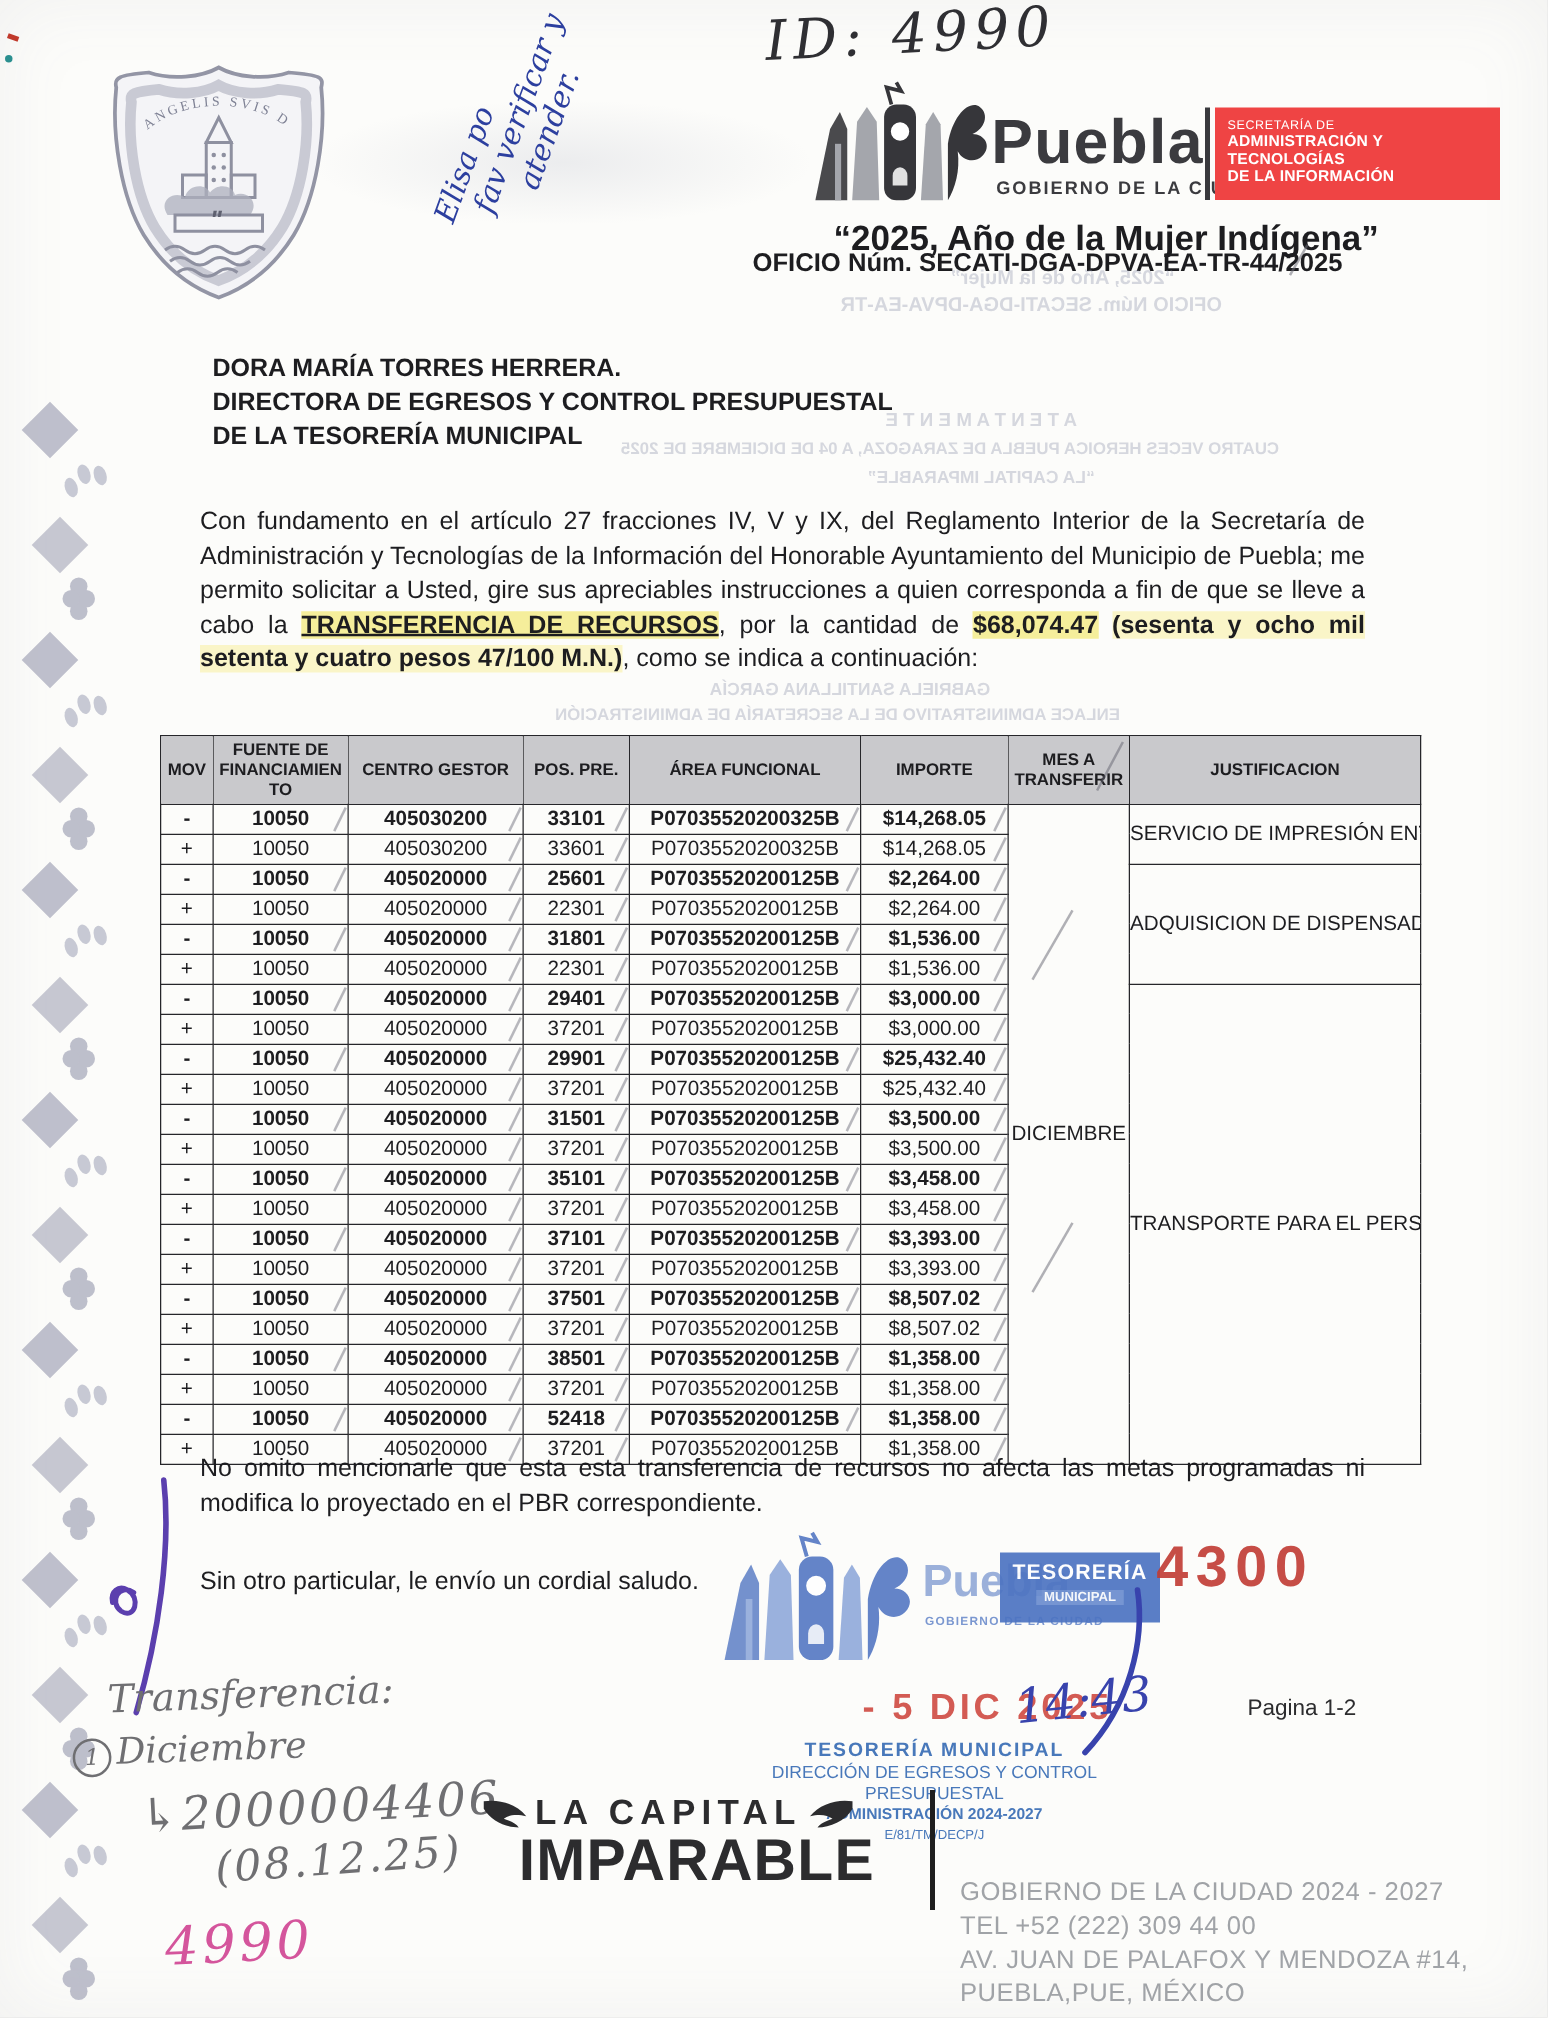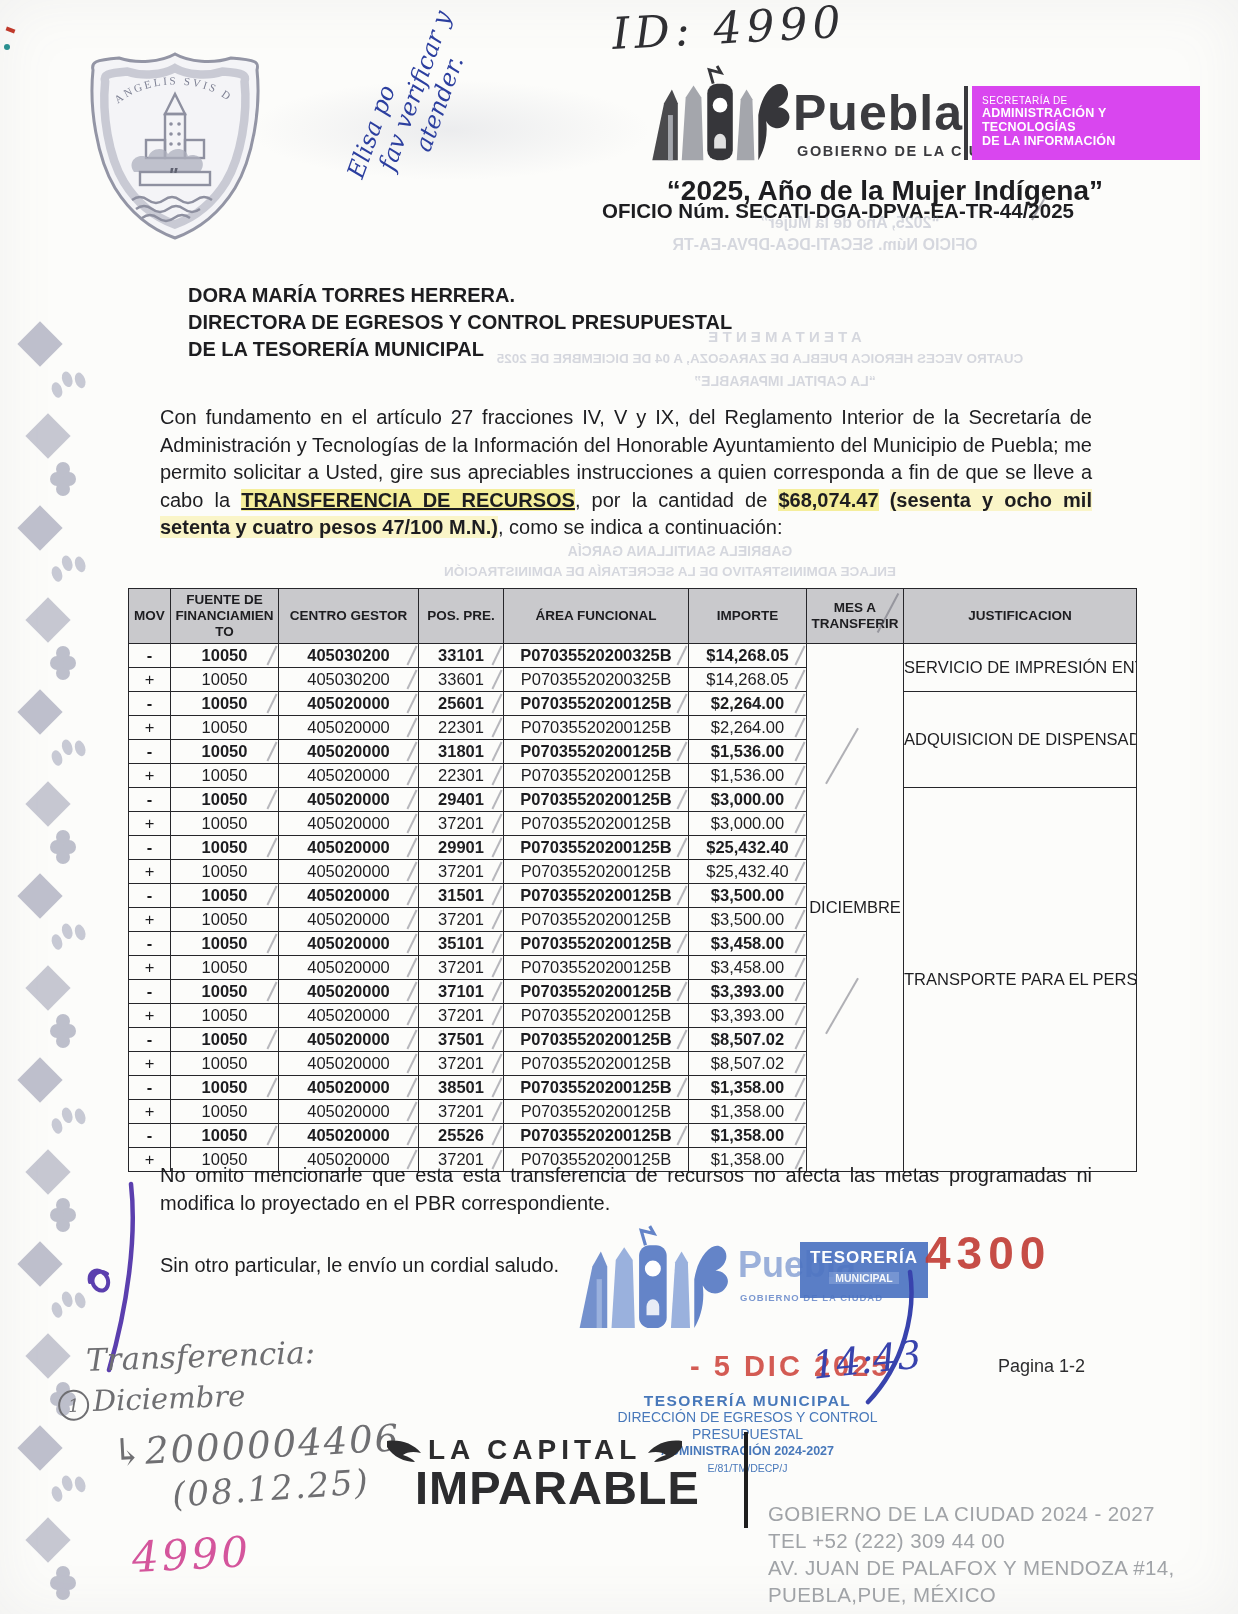--- a/index.html
+++ b/index.html
@@ -6,21 +6,21 @@
   #page{position:relative;width:1238px;height:1614px;background:#fcfcfa;margin:0 auto;
         font-family:"Liberation Sans",sans-serif;color:#1d1d20;overflow:hidden;
         box-shadow:inset 0 0 60px rgba(120,120,130,.08);}
   .abs{position:absolute;}
   .hand{font-family:"DejaVu Serif",serif;font-style:italic;}
   .ghost{position:absolute;transform:scaleX(-1);color:#8f94ab;opacity:.35;font-weight:bold;
          white-space:nowrap;text-align:center;}
   
   #brand-word{font-size:50px;font-weight:800;letter-spacing:1px;color:#3b3b3f;}
   #brand-sub{font-size:14.5px;font-weight:bold;letter-spacing:1.6px;color:#3b3b3f;}
-  #secr-box{background:#d946ef;color:#fff;width:228px;height:74px;padding:9px 10px;box-sizing:border-box;}
+  #secr-box{background:#ef4444;color:#fff;width:228px;height:74px;padding:9px 10px;box-sizing:border-box;}
   #secr-box .s1{font-size:10px;letter-spacing:.5px;}
   #secr-box .s2,#secr-box .s3{font-size:12.5px;font-weight:bold;letter-spacing:.2px;}
   #slogan{font-size:28px;font-weight:bold;text-align:right;width:503px;}
   #oficio{font-size:20.5px;font-weight:bold;text-align:center;width:540px;}
   
   #recipient div{font-size:20px;font-weight:bold;line-height:27px;}
   .para{font-size:20px;line-height:27.6px;text-align:justify;width:932px;}
   .b{font-weight:bold;} .u{text-decoration:underline;}
   .hl{background:#f5ee9b;} .hl2{background:#faf5c8;}
   
@@ -178,21 +178,21 @@
   <div id="ghosts">
       <div class="ghost" style="left: 600px; top: 214px; font-size: 16px; width: 500px;">“2025, Año de la Mujer”</div>
       <div class="ghost" style="left: 545px; top: 236px; font-size: 16px; width: 560px;">OFICIO Núm. SECATI-DGA-DPVA-EA-TR</div>
       <div class="ghost" style="left: 505px; top: 328px; font-size: 15px; width: 560px;">A T E N T A M E N T E</div>
       <div class="ghost" style="left: 420px; top: 351px; font-size: 13.5px; width: 680px;">CUATRO VECES HEROICA PUEBLA DE ZARAGOZA, A 04 DE DICIEMBRE DE 2025</div>
       <div class="ghost" style="left: 505px; top: 373px; font-size: 14px; width: 560px;">“LA CAPITAL IMPARABLE”</div>
       <div class="ghost" style="left: 370px; top: 543px; font-size: 14px; width: 620px;">GABRIELA SANTILLANA GARCÍA</div>
       <div class="ghost" style="left: 285px; top: 564px; font-size: 13.5px; width: 770px;">ENLACE ADMINISTRATIVO DE LA SECRETARÍA DE ADMINISTRACIÓN</div>
     </div>
 
-  <div class="abs" id="recipient" style="left:188px;top:282px;">
+  <div class="abs" id="recipient" style="left:170px;top:282px;">
     <div>DORA MARÍA TORRES HERRERA.</div>
     <div>DIRECTORA DE EGRESOS Y CONTROL PRESUPUESTAL</div>
     <div>DE LA TESORERÍA MUNICIPAL</div>
   </div>
 
   <div class="abs para" id="main-para" style="left:160px;top:404px;"><span class="">Con fundamento en el artículo 27 fracciones IV, V y IX, del Reglamento Interior de la Secretaría de Administración y Tecnologías de la Información del Honorable Ayuntamiento del Municipio de Puebla; me permito solicitar a Usted, gire sus apreciables instrucciones a quien corresponda a fin de que se lleve a cabo la </span><span class="b hl u">TRANSFERENCIA DE RECURSOS</span><span class="">, por la cantidad de </span><span class="b hl ">$68,074.47</span><span class="b "> </span><span class="b hl2 ">(sesenta y ocho mil setenta y cuatro pesos 47/100 M.N.)</span><span class="">, como se indica a continuación:</span></div>
 
   <div class="abs" style="left:128px;top:588px;">
     <table id="doc-table">
         <colgroup>
@@ -379,21 +379,21 @@
             <td class="">10050</td>
             <td class="tick">405020000</td>
             <td class="tick">37201</td>
             <td class="">P07035520200125B</td>
             <td class="tick">$1,358.00</td>
           </tr>
           <tr class="minus">
             <td class="">-</td>
             <td class="tick">10050</td>
             <td class="tick">405020000</td>
-            <td class="tick">25526</td>
+            <td class="tick">52418</td>
             <td class="tick">P07035520200125B</td>
             <td class="tick">$1,358.00</td>
           </tr>
           <tr class="plus">
             <td class="">+</td>
             <td class="">10050</td>
             <td class="tick">405020000</td>
             <td class="tick">37201</td>
             <td class="">P07035520200125B</td>
             <td class="tick">$1,358.00</td>

